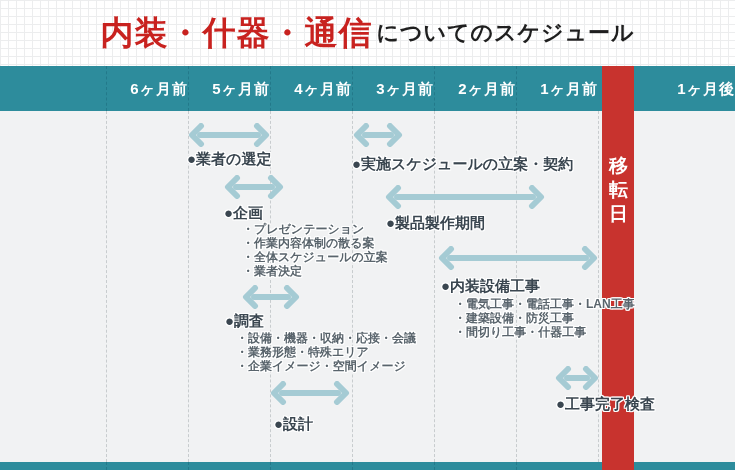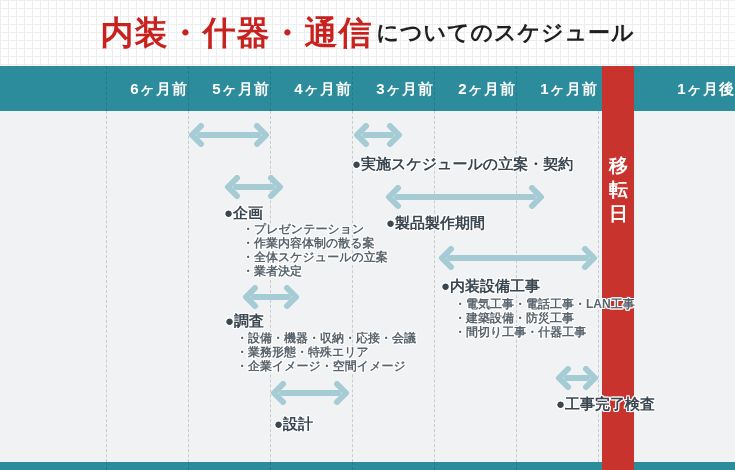--- a/index.html
+++ b/index.html
@@ -150,20 +150,21 @@
     <line x1="12" y1="12" x2="68" y2="12"></line>
       <polyline points="13,3 4,12 13,21"></polyline>
       <polyline points="67,3 76,12 67,21"></polyline>
   </svg>
   <svg class="arrow" style="left:555px;top:366px;" width="44" height="24">
     <line x1="12" y1="12" x2="32" y2="12"></line>
       <polyline points="13,3 4,12 13,21"></polyline>
       <polyline points="31,3 40,12 31,21"></polyline>
   </svg>
 
+  <div class="task-label" style="left:187px;top:150px;">●業者の選定</div>
   <div class="task-label" style="left:352px;top:155px;">●実施スケジュールの立案・契約</div>
   <div class="task-label" style="left:224px;top:204px;">●企画</div>
   <div class="task-label" style="left:441px;top:277px;">●内装設備工事</div>
   <div class="task-label" style="left:386px;top:214px;">●製品製作期間</div>
   <div class="task-label" style="left:225px;top:312px;">●調査</div>
   <div class="task-label" style="left:274px;top:415px;">●設計</div>
   <div class="task-label" style="left:556px;top:395px;">●工事完了検査</div>
 
   <div class="task-sublist" style="left:242px;top:222px;">
     <div>・プレゼンテーション</div>

